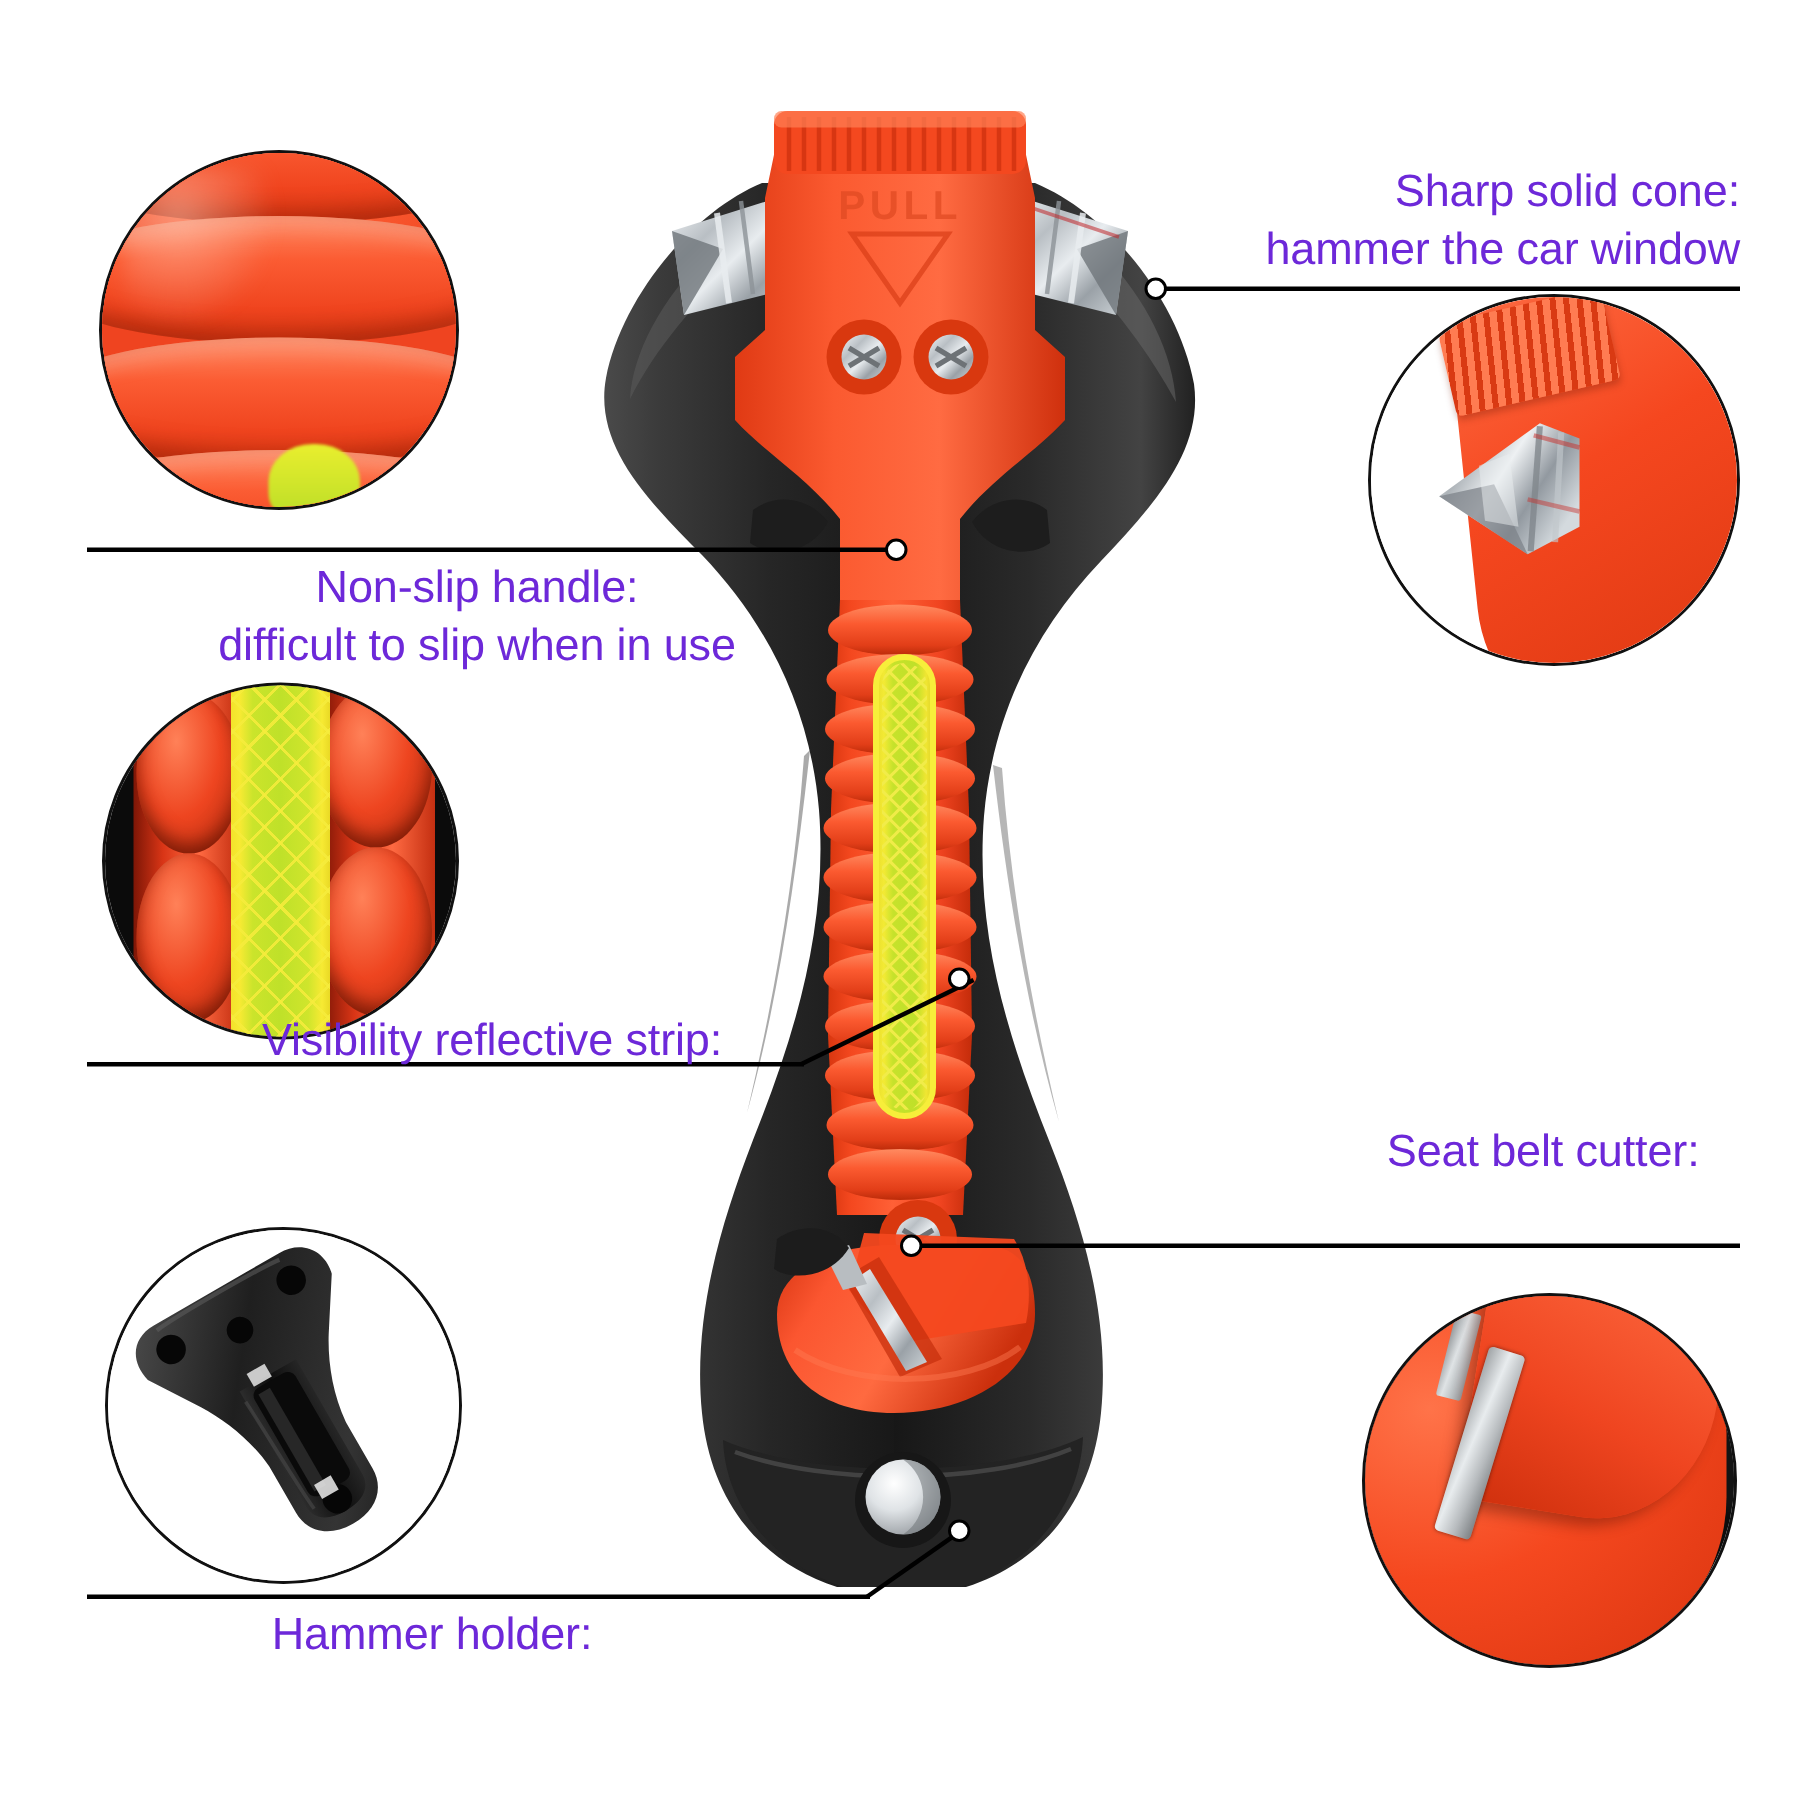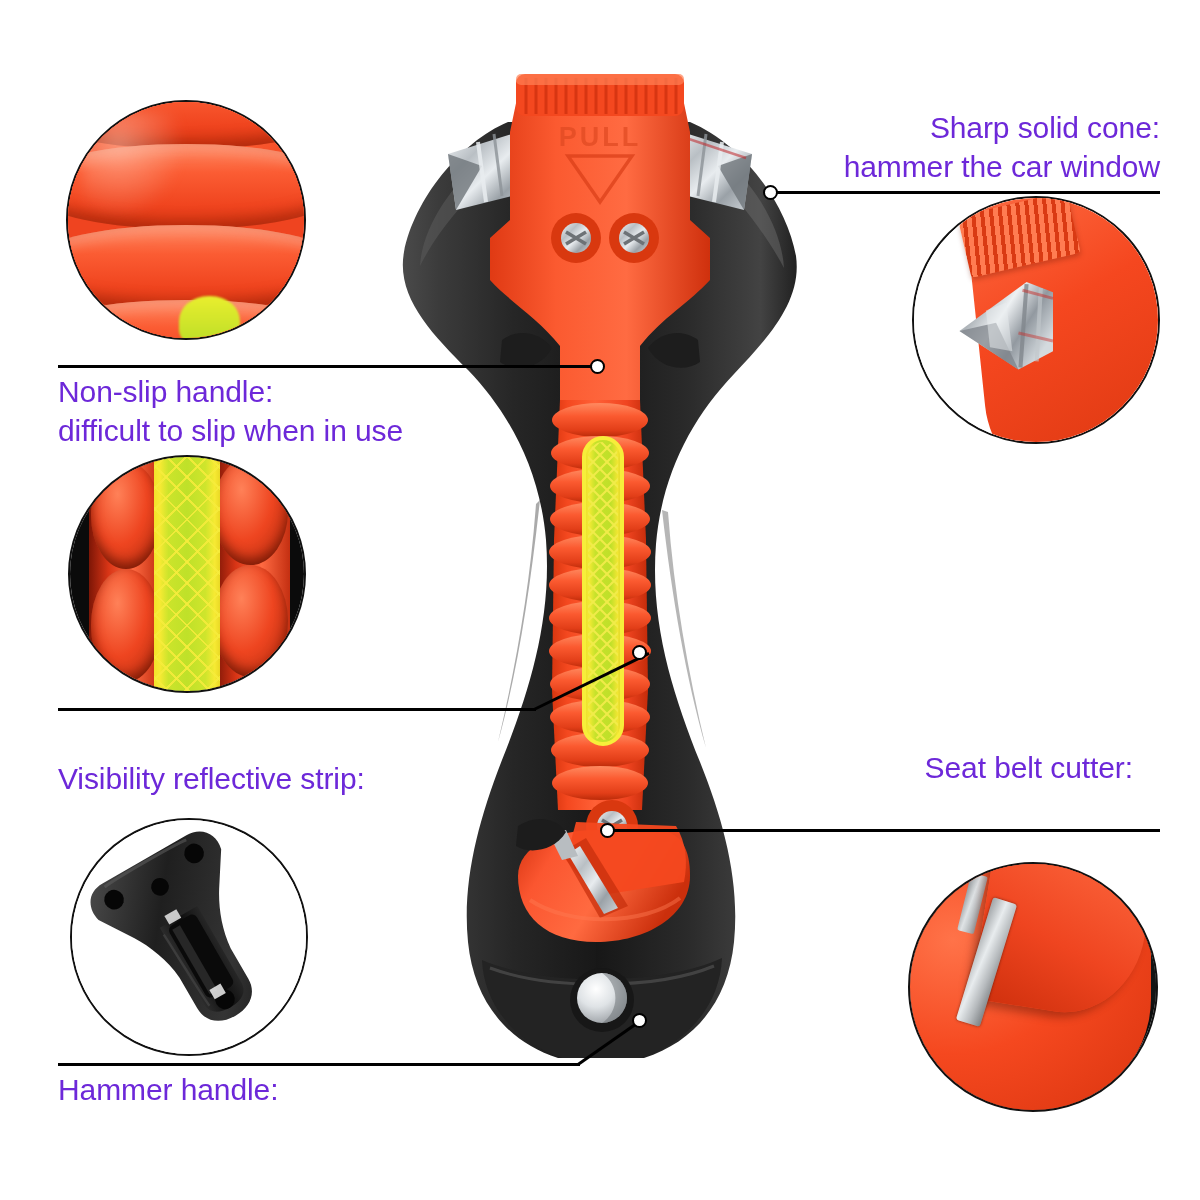--- a/index.html
+++ b/index.html
@@ -12,21 +12,21 @@
   }
   #infographic{position:absolute;inset:0;background:#fff;}
 
   
   .callout{position:absolute;}
   .callout .line1,.callout .line2{
     font-size:30px;line-height:39px;white-space:nowrap;color:#6d28d9;font-weight:400;
     letter-spacing:-0.1px;
   }
   .callout.right-al{text-align:right;}
-  .callout.left-al{text-align:left;}
+  .callout.left-al{text-align:center;}
 
   
   .leader{position:absolute;background:#000;height:3px;}
   .dot{
     position:absolute;width:15px;height:15px;border-radius:50%;
     background:#ffffff;border:2.5px solid #000;box-sizing:border-box;z-index:25;
   }
   .diag{position:absolute;transform-origin:0 50%;background:#000;height:3px;}
 
   
@@ -415,21 +415,21 @@
       <div class="knob" style="left:9%;top:2%;width:30%;height:46%;"></div>
       <div class="knob" style="left:9%;top:48%;width:30%;height:48%;"></div>
       <div class="knob" style="left:61%;top:0%;width:32%;height:46%;"></div>
       <div class="knob" style="left:61%;top:46%;width:32%;height:48%;"></div>
       <div class="tape"></div>
     </div>
   </div>
   <div class="leader" style="left:58px;top:708px;width:478px;"></div>
   <div class="diag" style="left:534px;top:708px;width:128px;transform:rotate(-26deg);"></div>
   <div class="dot" style="left:632px;top:645px;"></div>
-  <div class="callout left-al" style="left:58px;top:759px;width:540px;">
+  <div class="callout left-al" style="left:58px;top:674px;width:540px;">
     <div class="line1">Visibility reflective strip:</div>
   </div>
 
   <div class="callout right-al" style="left:733px;top:748px;width:400px;">
     <div class="line1">Seat belt cutter:</div>
   </div>
   <div class="leader" style="left:612px;top:829px;width:548px;"></div>
   <div class="dot" style="left:600px;top:823px;"></div>
 
   <div class="inset" style="left:908px;top:862px;width:250px;height:250px;">
@@ -479,16 +479,16 @@
           <path d="M70 32 C 86 30, 150 30, 166 32" stroke="#5e5e5e" stroke-width="3" fill="none" opacity=".55"></path>
           <path d="M98 104 C 100 140, 100 170, 102 190" stroke="#4a4a4a" stroke-width="2.5" fill="none" opacity=".6"></path>
         </g>
       </svg>
     </div>
   </div>
   <div class="leader" style="left:58px;top:1063px;width:522px;"></div>
   <div class="diag" style="left:578px;top:1063px;width:76px;transform:rotate(-35deg);"></div>
   <div class="dot" style="left:632px;top:1013px;"></div>
   <div class="callout left-al" style="left:58px;top:1070px;width:460px;">
-    <div class="line1">Hammer handle:</div>
+    <div class="line1">Hammer holder:</div>
   </div>
 
 </div>
 
 </body></html>

